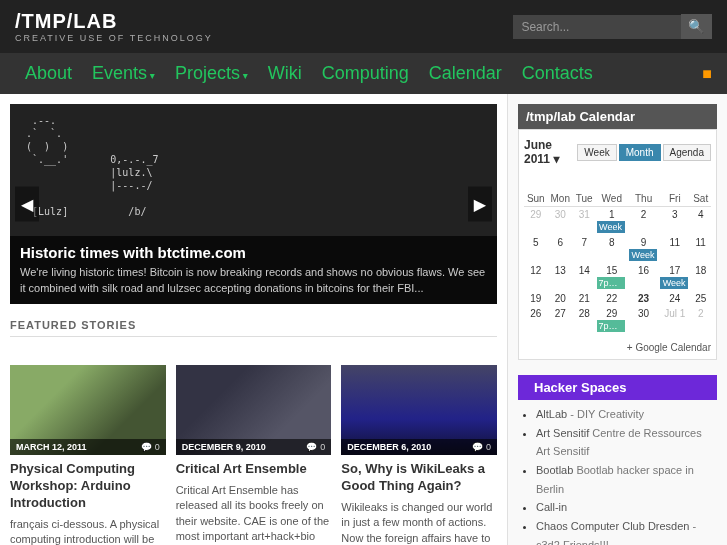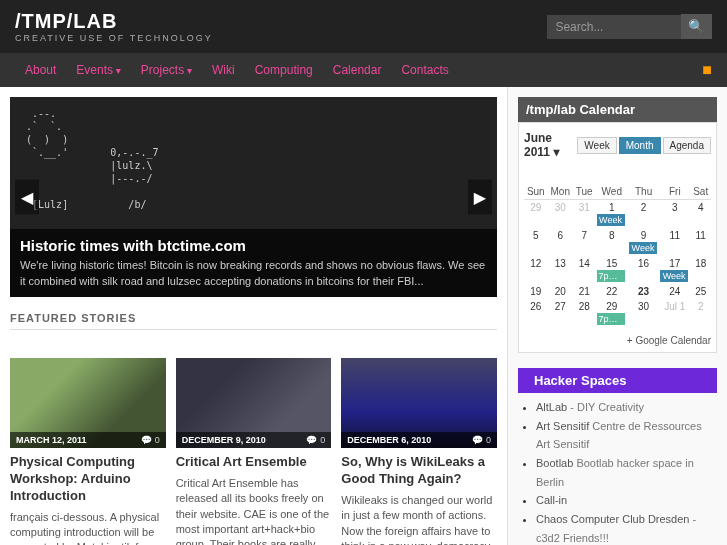--- a/index.html
+++ b/index.html
@@ -3,27 +3,27 @@
   <meta charset="utf-8">
   <style>
     * { margin: 0; padding: 0; box-sizing: border-box; }
     body { font-family: Arial, sans-serif; font-size: 13px; background: #f0f0f0; color: #333; width: 727px; }
 
     
     #header { background: #222; padding: 10px 15px; display: flex; justify-content: space-between; align-items: center; }
     #site-title { color: #fff; font-size: 20px; font-weight: bold; letter-spacing: 1px; }
     #site-tagline { color: #aaa; font-size: 9px; letter-spacing: 2px; text-transform: uppercase; }
     #search-box { display: flex; align-items: center; }
-    #search-input { background: #444; border: none; color: #ccc; padding: 5px 8px; font-size: 12px; width: 134px; outline: none; }
+    #search-input { background: #444; border: none; color: #ccc; padding: 5px 8px; font-size: 12px; width: 168px; outline: none; }
     #search-input::placeholder { color: #999; }
     #search-btn { background: #555; border: none; color: #ccc; padding: 5px 7px; cursor: pointer; }
 
     
     #nav { background: #333; padding: 0 15px; display: flex; align-items: center; }
-    .nav-item { color: #ec4899; padding: 10px 10px; font-size: 12px; cursor: pointer; text-decoration: none; display: inline-block; }
+    .nav-item { color: #22c55e; padding: 10px 10px; font-size: 18px; cursor: pointer; text-decoration: none; display: inline-block; }
     .nav-item.has-dropdown::after { content: ' ▾'; font-size: 10px; }
     #rss-icon { margin-left: auto; color: #f90; font-size: 16px; }
 
     
     #main { display: flex; gap: 0; }
     #content { flex: 1; padding: 10px; background: #fff; min-width: 0; }
     #sidebar { width: 220px; padding: 10px; background: #f9f9f9; border-left: 1px solid #e0e0e0; flex-shrink: 0; }
 
     
     #slideshow { position: relative; background: #222; height: 200px; overflow: hidden; margin-bottom: 15px; }

